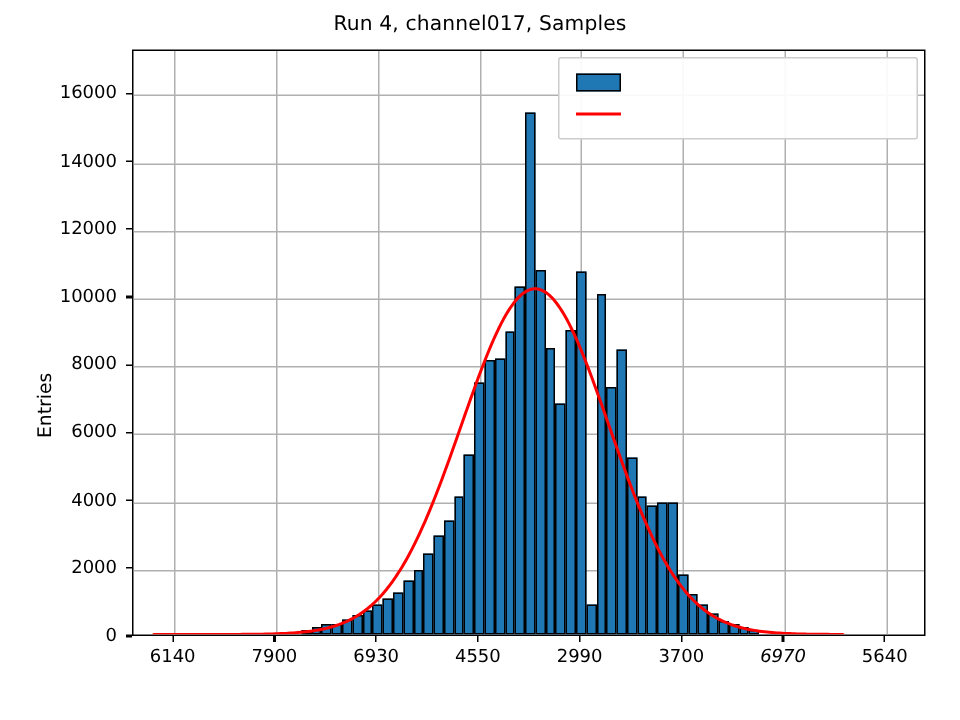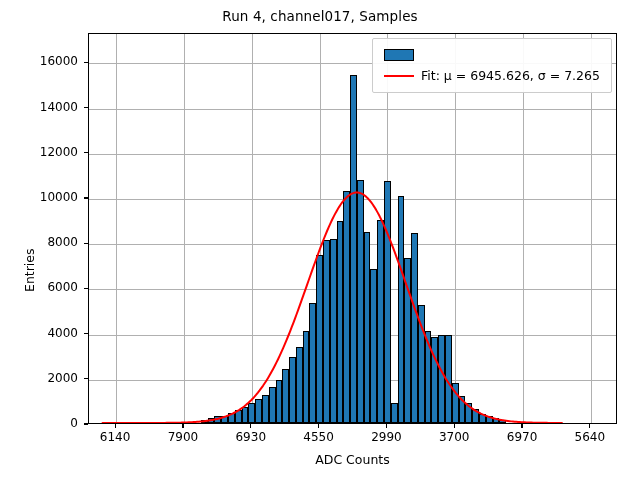--- a/index.html
+++ b/index.html
@@ -170,35 +170,33 @@
       <div class="xtick-label" style="left: 147.949px;">7900</div>
       <div class="xtick-mark" style="left: 250.169px;"></div>
       <div class="xtick-label" style="left: 215.769px;">6930</div>
       <div class="xtick-mark" style="left: 317.99px;"></div>
       <div class="xtick-label" style="left: 283.59px;">4550</div>
       <div class="xtick-mark" style="left: 385.81px;"></div>
       <div class="xtick-label" style="left: 351.41px;">2990</div>
       <div class="xtick-mark" style="left: 453.631px;"></div>
       <div class="xtick-label" style="left: 419.231px;">3700</div>
       <div class="xtick-mark" style="left: 521.451px;"></div>
-      <div class="xtick-label" style="left: 487.051px;">6970</div>
+      <div class="xtick-label" style="left: 487.051px; font-style: italic;">6970</div>
       <div class="xtick-mark" style="left: 589.272px;"></div>
       <div class="xtick-label" style="left: 554.872px;">5640</div>
     </div>
 
-  <div id="xlabel">ADC Counts</div>
   <div id="ylabel">Entries</div>
 
   <div id="legend">
     <div class="legend-row">
       <span class="legend-key">
         <span class="patch-key"></span>
       </span>
     </div>
     <div class="legend-row">
       <span class="legend-key">
         <span class="line-key"></span>
       </span>
-      <span class="legend-text">Fit: μ = 6945.626, σ = 7.265</span>
     </div>
   </div>
 
 </div>
 
 </body></html>

